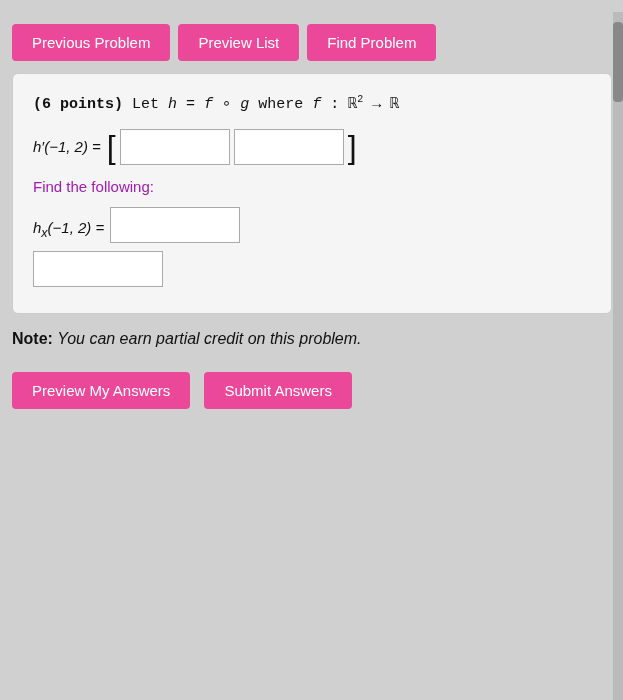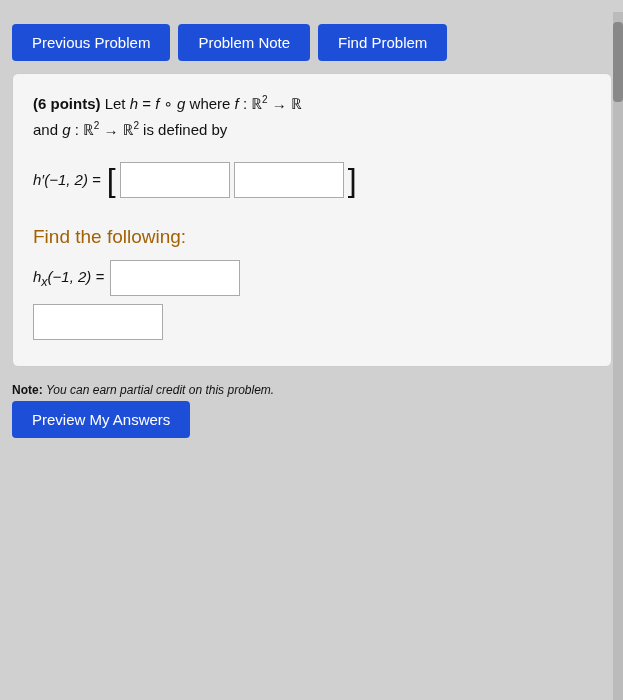--- a/index.html
+++ b/index.html
@@ -20,21 +20,21 @@
     }
 
     .nav-buttons {
       display: flex;
       flex-wrap: wrap;
       gap: 8px;
       margin-bottom: 12px;
     }
 
     .nav-btn {
-      background: #1d4ed8;
+      background: #ec4899;
       color: #fff;
       border: none;
       border-radius: 4px;
       padding: 10px 20px;
       font-size: 15px;
       cursor: pointer;
       font-family: Arial, sans-serif;
     }
 
     .problem-box {
@@ -42,32 +42,33 @@
       border: 1px solid #ccc;
       border-radius: 6px;
       padding: 18px 20px;
       margin-bottom: 16px;
       font-size: 15px;
       line-height: 1.6;
       color: #111;
     }
 
     .problem-text {
-      margin-bottom: 20px;
+      margin-bottom: 12px;
+      font-family: Liberation Mono, monospace;
     }
 
     .math-line {
       display: block;
       margin-bottom: 2px;
     }
 
     .answer-row {
       display: flex;
       align-items: center;
-      margin-bottom: 24px;
+      margin-bottom: 10px;
     }
 
     .answer-label {
       font-size: 15px;
       margin-right: 6px;
       white-space: nowrap;
       font-style: italic;
     }
 
     .bracket-container {
@@ -95,34 +96,34 @@
     .answer-input-single {
       width: 130px;
       height: 36px;
       border: 1px solid #aaa;
       background: #fff;
       font-size: 14px;
       padding: 4px 6px;
     }
 
     .find-text {
-      font-size: 19px;
+      font-size: 15px;
       margin-bottom: 8px;
-      color: #a16207;
+      color: #a21caf;
     }
 
     .sub-answer-row {
       display: flex;
-      align-items: center;
+      align-items: flex-end;
       margin-bottom: 8px;
     }
 
     .note-section {
-      font-size: 12px;
-      margin-bottom: 4px;
+      font-size: 16px;
+      margin-bottom: 24px;
       color: #111;
     }
 
     .note-section strong {
       font-weight: bold;
     }
 
     .note-section em {
       font-style: italic;
     }
@@ -174,33 +175,30 @@
 <div class="outer-wrapper">
 
   <div class="scrollbar-track">
     <div class="scrollbar-thumb"></div>
   </div>
 
   <div class="page-container">
 
     <div class="nav-buttons">
       <button class="nav-btn">Previous Problem</button>
-      <button class="nav-btn">Problem Note</button>
+      <button class="nav-btn">Preview List</button>
       <button class="nav-btn">Find Problem</button>
     </div>
 
     <div class="problem-box">
 
       <div class="problem-text">
         <span class="math-line">
           <strong>(6 points)</strong>
           Let <em>h</em> = <em>f</em> ∘ <em>g</em> where <em>f</em> : ℝ<sup>2</sup> → ℝ
-        </span>
-        <span class="math-line">
-          and <em>g</em> : ℝ<sup>2</sup> → ℝ<sup>2</sup> is defined by
         </span>
       </div>
 
       <div class="answer-row">
         <span class="answer-label math">
           <em>h</em>′(−1, 2) =
         </span>
         <div class="bracket-container">
           <span class="bracket">[</span>
           <input class="answer-input" type="text" value="" style="">
@@ -223,15 +221,16 @@
       </div>
     </div>
 
     <div class="note-section">
       <strong>Note:</strong>
       <em> You can earn partial credit on this problem.</em>
     </div>
 
     <div class="bottom-buttons">
       <button class="nav-btn">Preview My Answers</button>
+      <button class="nav-btn">Submit Answers</button>
     </div>
   </div>
 </div>
 
 </body></html>

